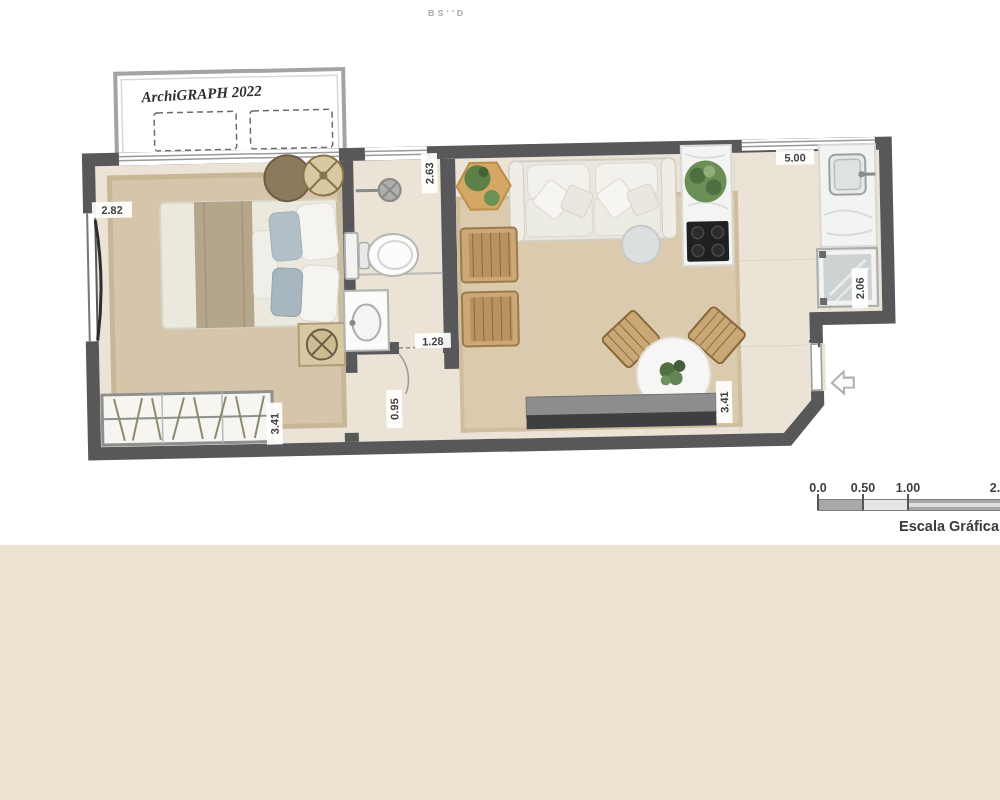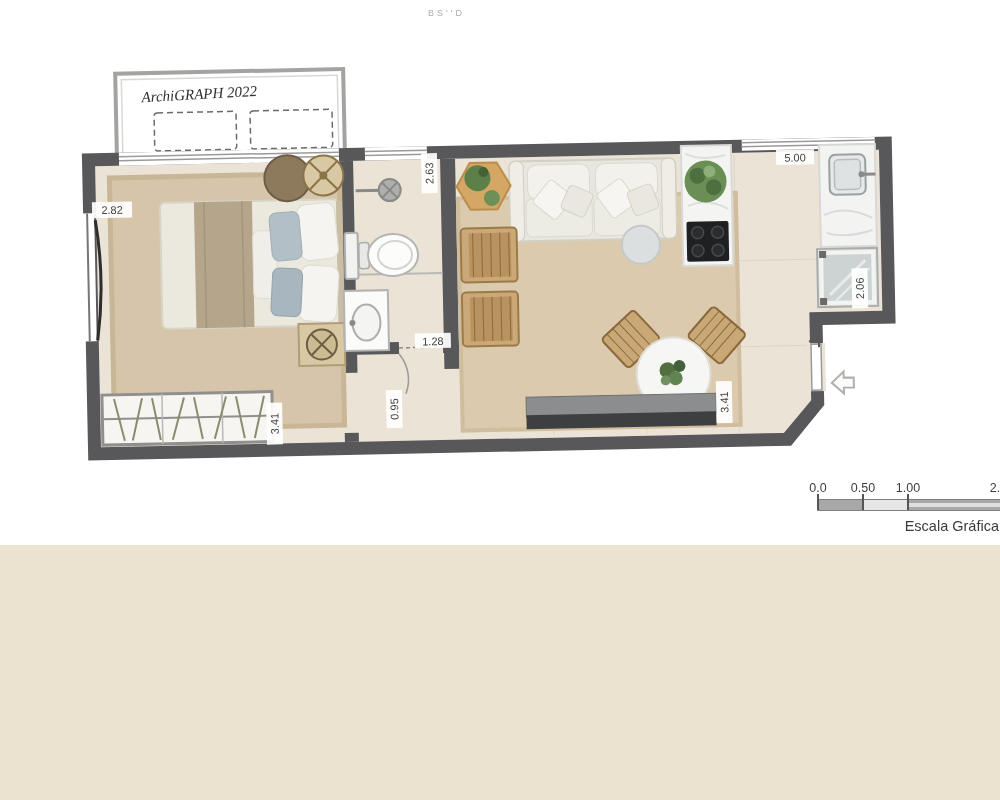--- a/index.html
+++ b/index.html
@@ -1,17 +1,17 @@
 <!DOCTYPE html>
 <html><head>
 <meta charset="utf-8">
 <style>
   html,body{margin:0;padding:0;}
   .page{position:relative;width:1000px;height:800px;overflow:hidden;background:#ffffff;
-        font-family:"Liberation Sans",sans-serif;}
+        font-family:"Liberation Sans",sans-serif;font-weight:bold;}
   .bsd{position:absolute;left:428px;top:8px;font-size:9px;letter-spacing:3px;color:#a9adb2;}
   .plan-svg{position:absolute;left:0;top:0;}
   .bottom-panel{position:absolute;left:0;top:545px;width:1000px;height:255px;background:#ebe2d0;}
   svg text{user-select:none;}
   .dim{font-family:"Liberation Sans",sans-serif;font-size:11px;fill:#3f3f3f;}
   .plate{fill:#ffffff;opacity:.92;}
 </style>
 </head>
 <body>
 

